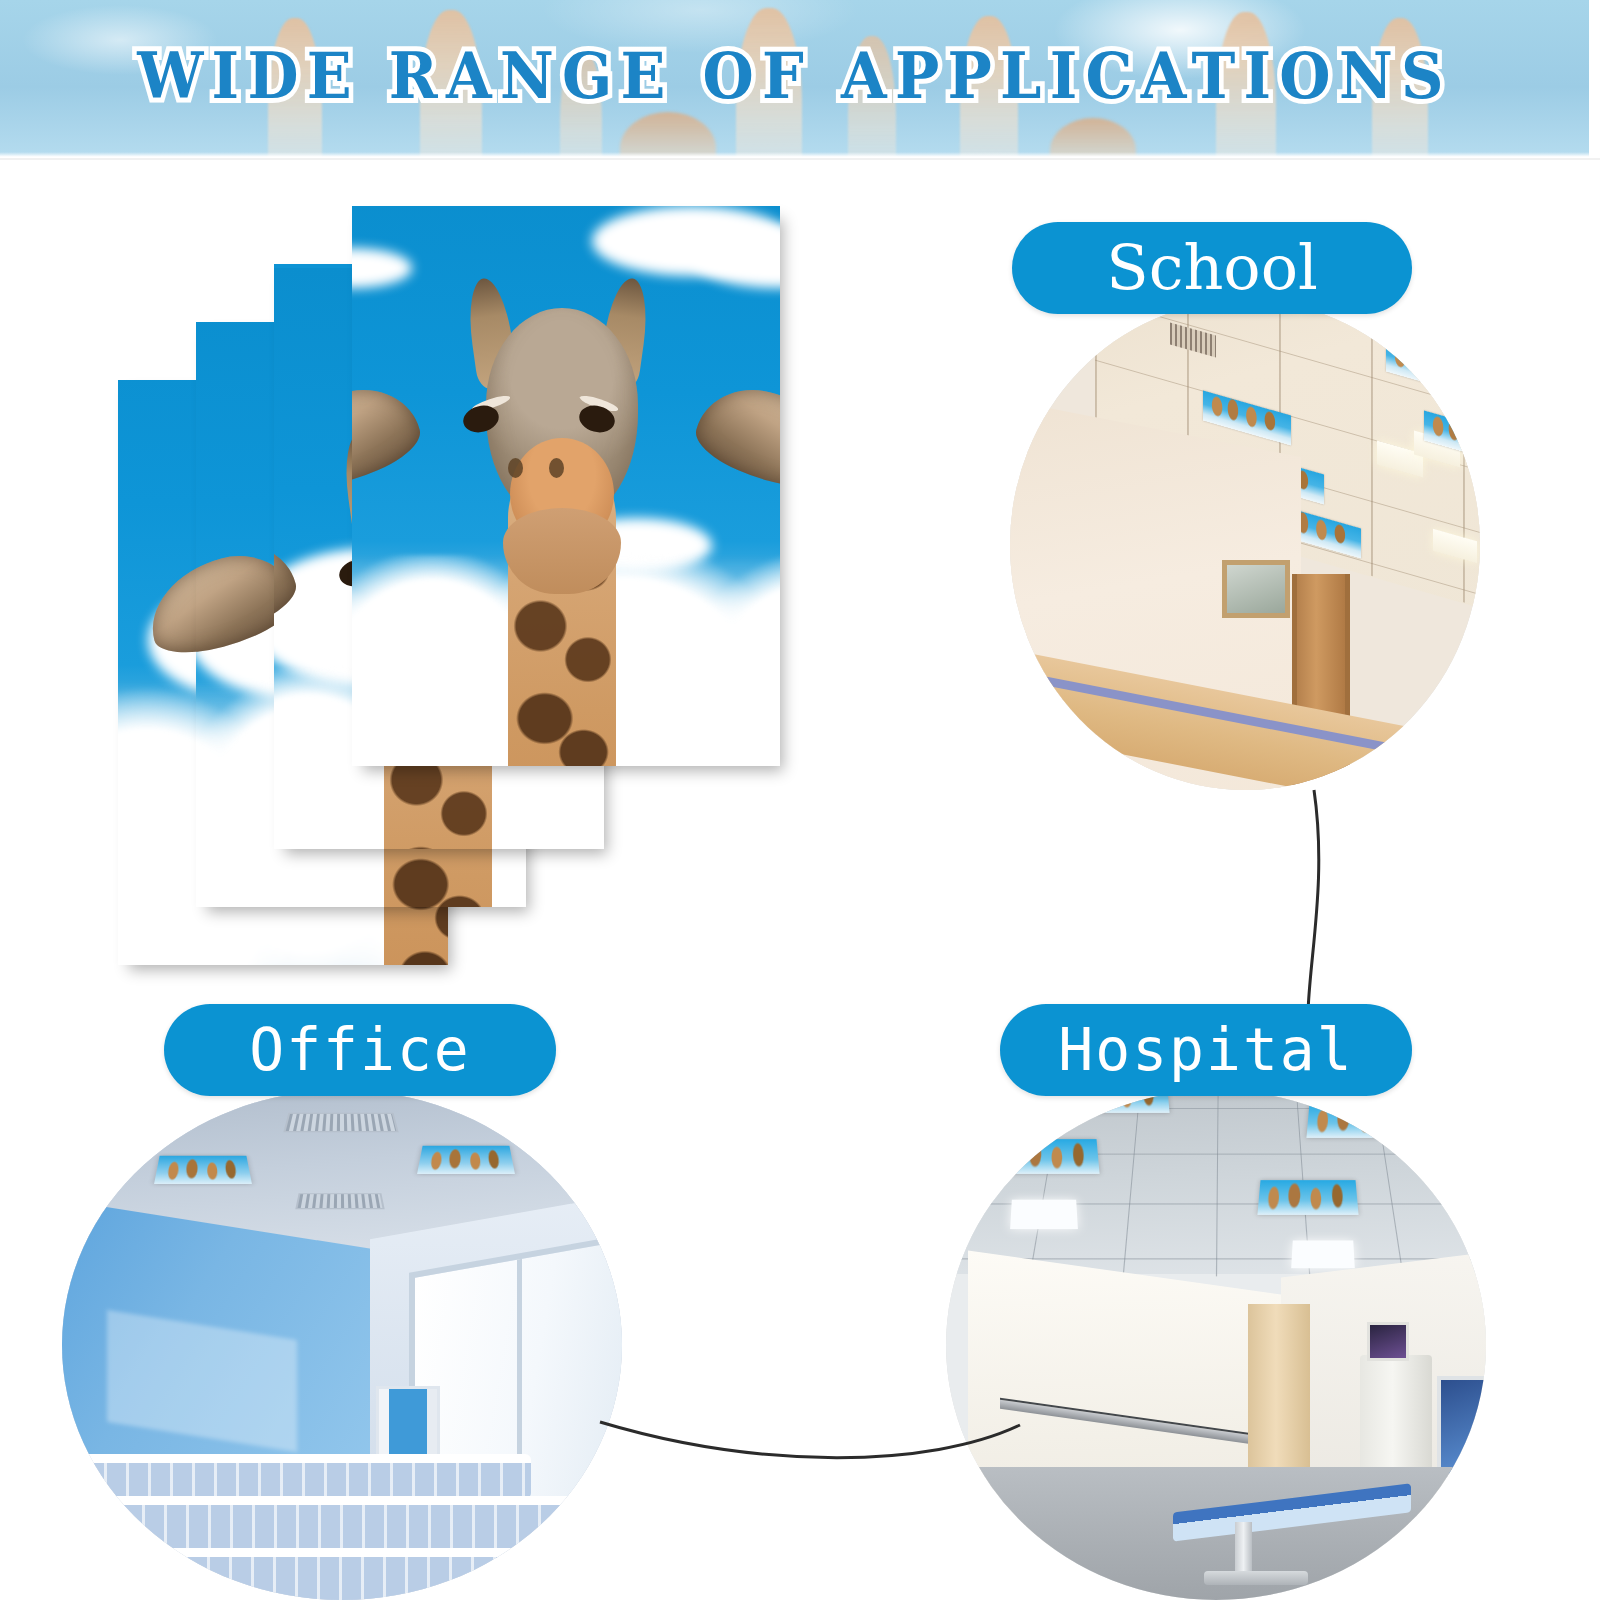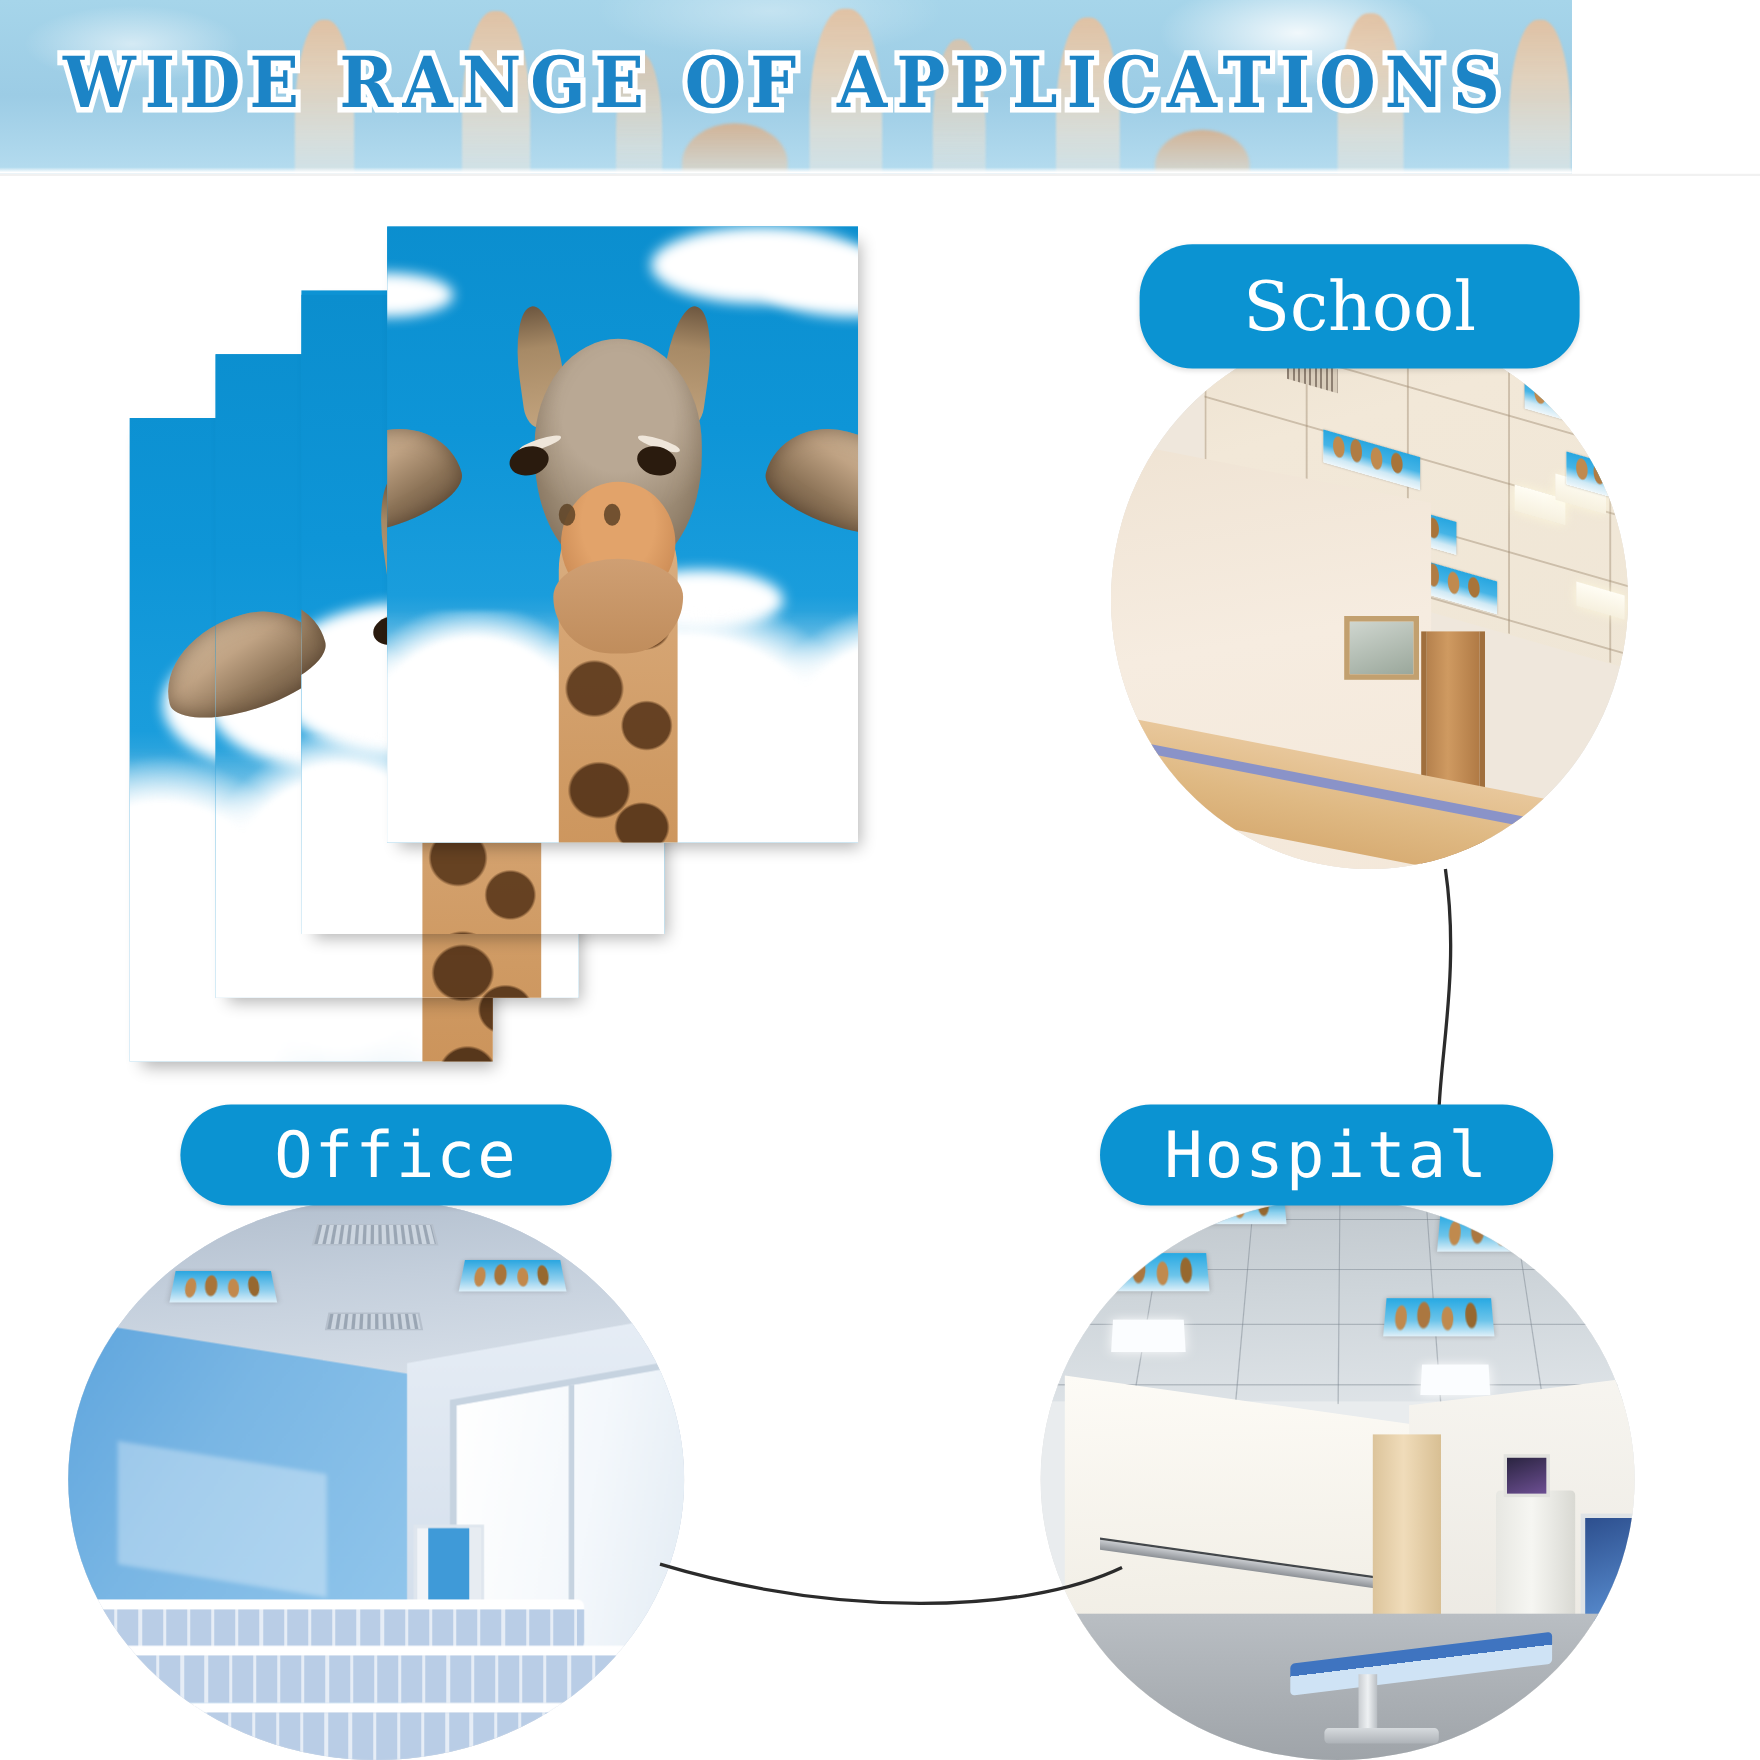--- a/index.html
+++ b/index.html
@@ -7,21 +7,21 @@
   html,body { width:1600px; height:1600px; }
   body {
     background:#ffffff;
     font-family:"Liberation Sans", sans-serif;
     position:relative;
     overflow:hidden;
   }
 
   
   .banner{
-    position:absolute; left:0; top:0; width:1429px; height:158px;
+    position:absolute; left:0; top:0; width:1589px; height:158px;
     overflow:hidden;
     background:#9ecfe8;
   }
   .banner-sky{
     position:absolute; inset:0;
     background:
       radial-gradient(ellipse 180px 70px at 1180px 30px, rgba(255,255,255,.85), rgba(255,255,255,0) 70%),
       radial-gradient(ellipse 140px 50px at 120px 40px, rgba(255,255,255,.55), rgba(255,255,255,0) 70%),
       radial-gradient(ellipse 220px 60px at 700px 10px, rgba(255,255,255,.35), rgba(255,255,255,0) 72%),
       linear-gradient(#a6d5ea 0%, #9ccce5 55%, #b5dcef 100%);
@@ -543,21 +543,21 @@
     <div class="sc-panel" style="left:56%; top:44%;"></div>
     <div class="sc-panel" style="left:80%; top:11%;"></div>
     <div class="sc-panel" style="left:88%; top:25%;"></div>
     <div class="sc-wall"></div>
     <div class="sc-window"></div>
     <div class="sc-door"></div>
     <div class="sc-dado"></div>
     <div class="sc-rail"></div>
   </div>
 </div>
-<div class="pill serif" style="left:1036px; top:222px; width:400px; height:113px;">
+<div class="pill serif" style="left:1012px; top:222px; width:400px; height:92px;">
   <span>School</span>
 </div>
 
 <div class="circle" style="left:62px; top:1090px; width:560px; height:510px;">
   <div class="off-scene">
     <div class="off-ceiling"></div>
     <div class="off-vent" style="left:40%; top:3%; width:110px; height:34px;"></div>
     <div class="off-vent" style="left:42%; top:19%; width:86px; height:28px;"></div>
     <div class="off-panel" style="left:17%; top:11%;"></div>
     <div class="off-panel" style="left:64%; top:9%;"></div>

